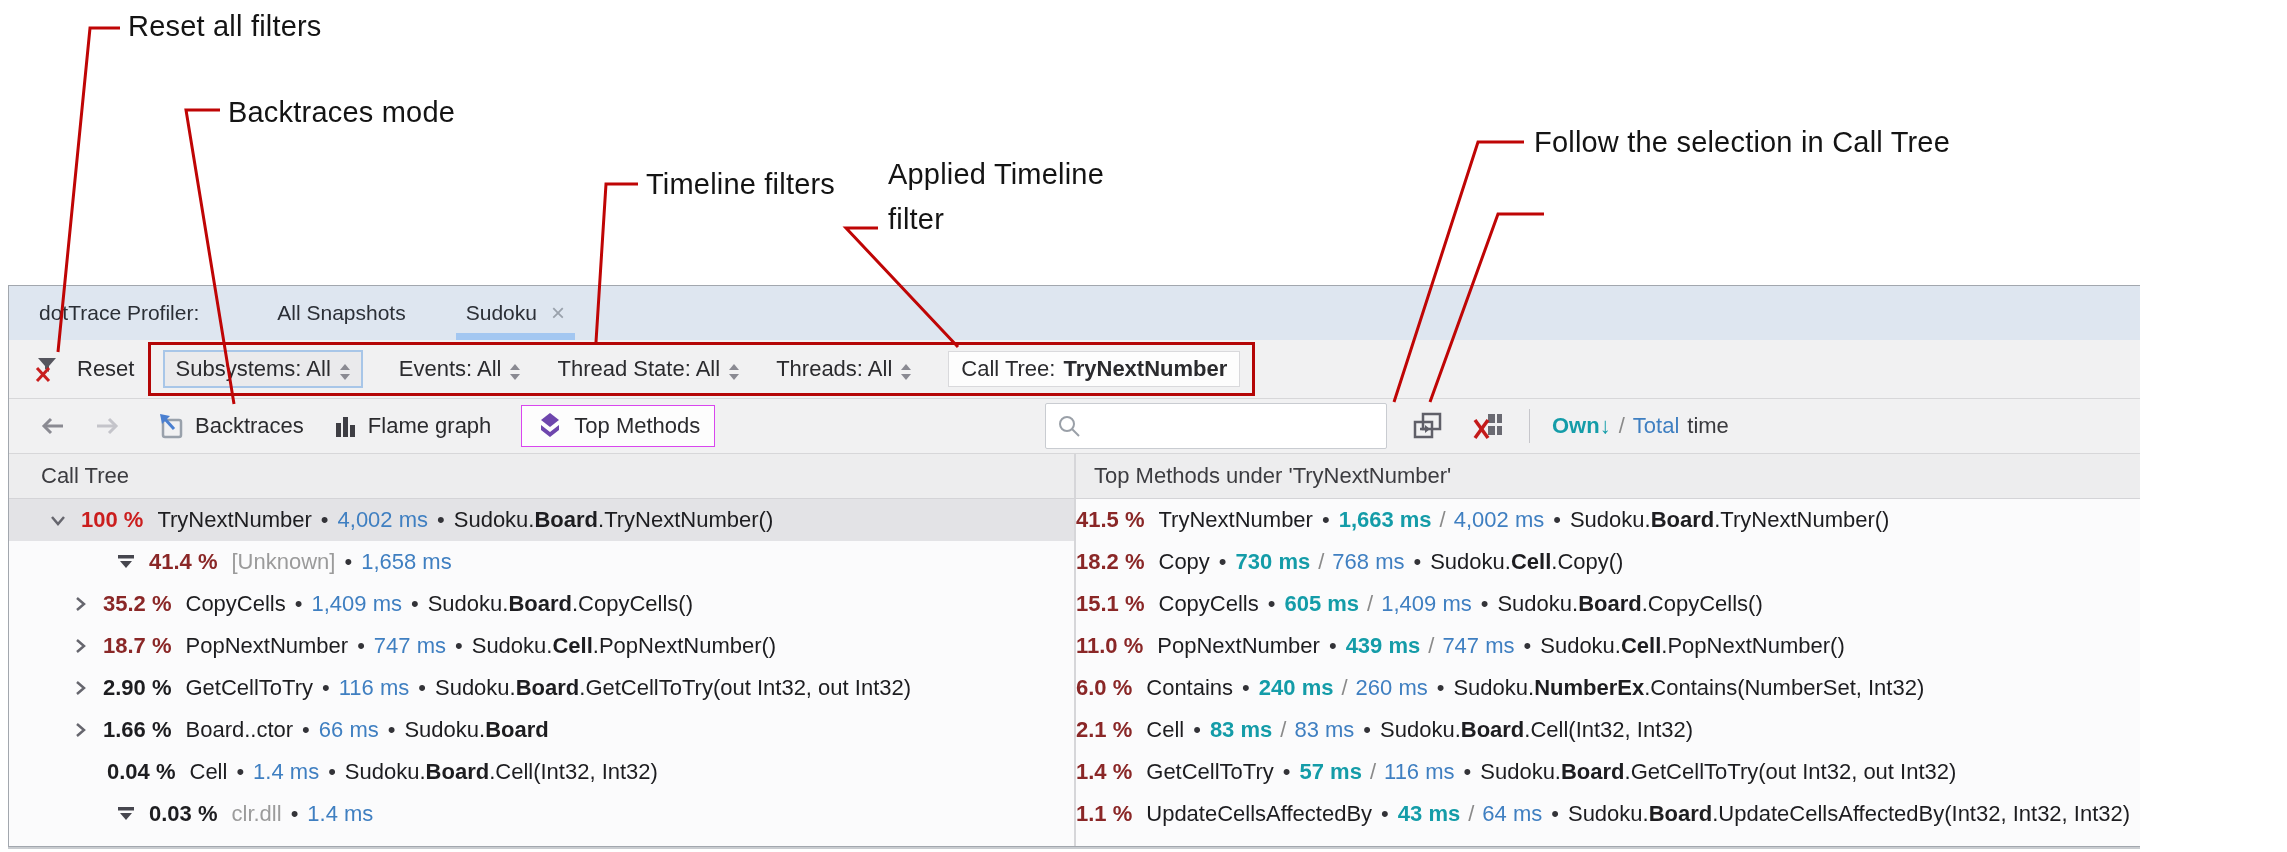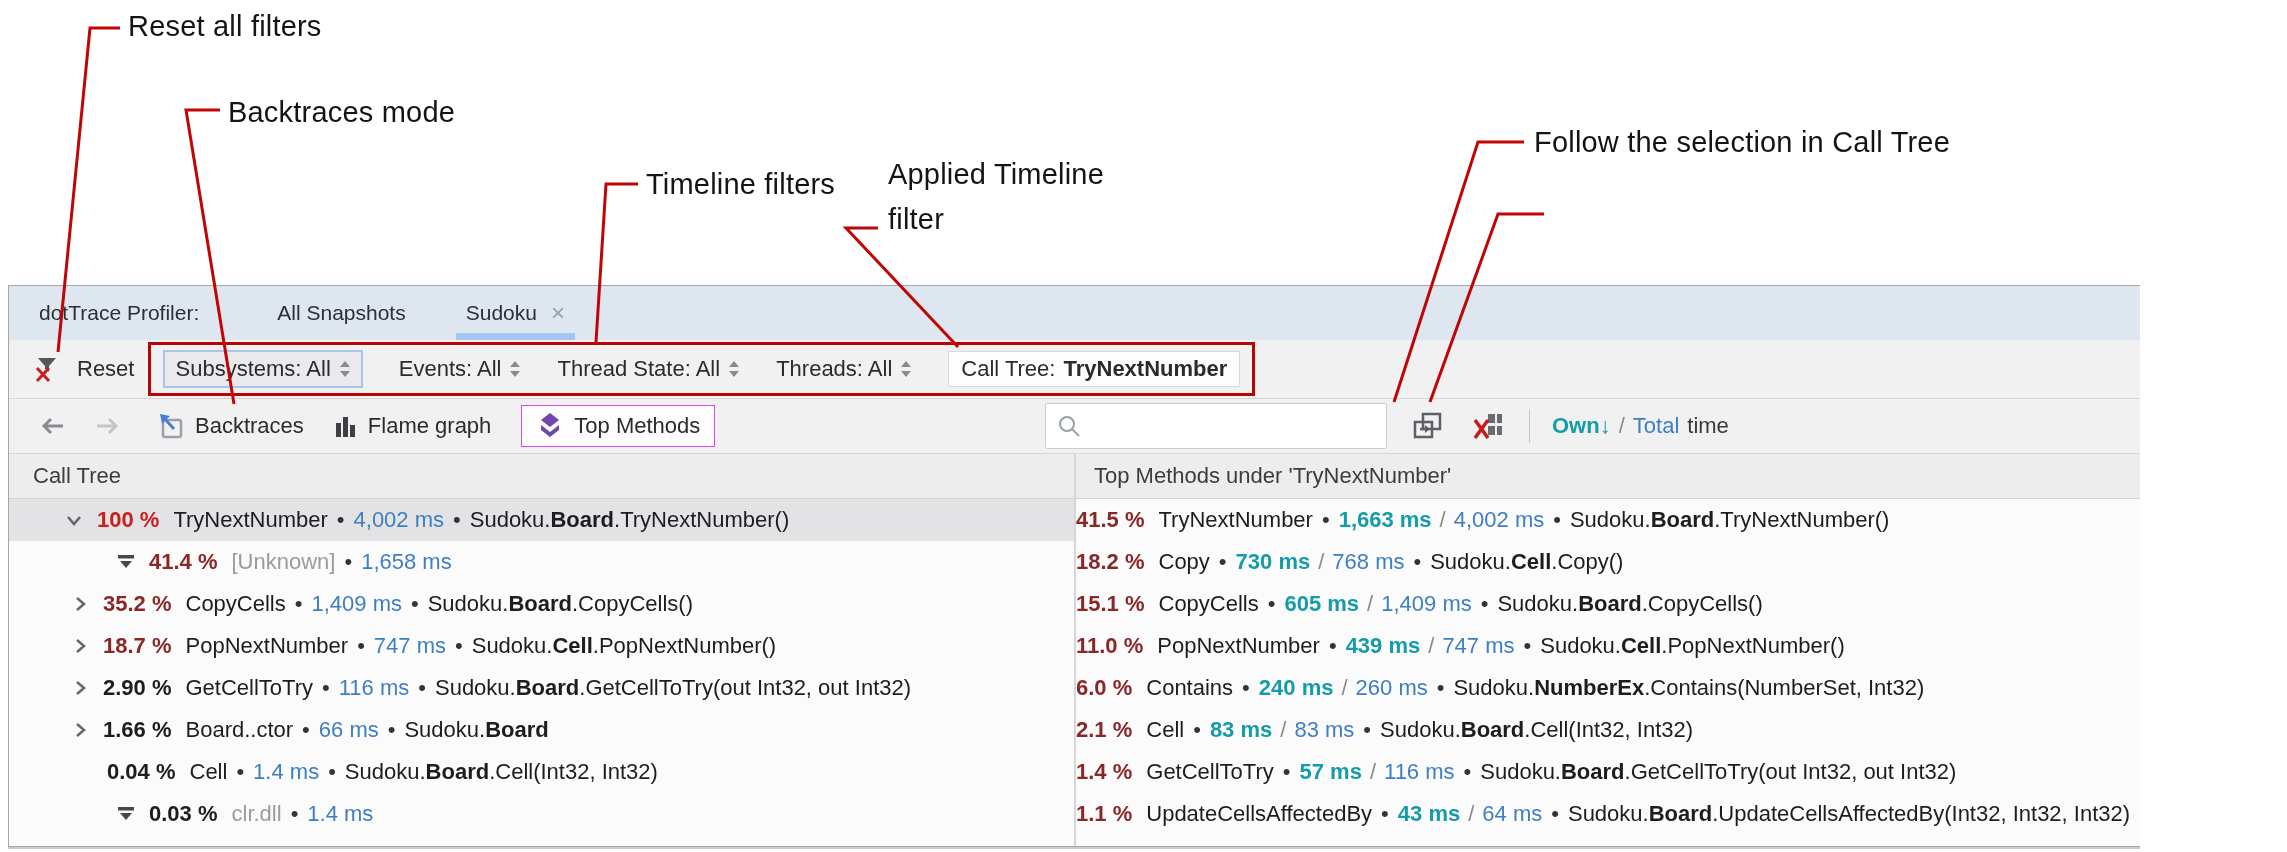--- a/index.html
+++ b/index.html
@@ -31,21 +31,21 @@
   .tab.active::after{content:"";position:absolute;left:0;right:0;bottom:0;height:7px;background:#a3c7f1;}
   .tb-right{margin-left:auto;display:flex;align-items:center;gap:36px;margin-right:38px;}
   .minimize-bar{width:30px;height:4px;background:#5c6066;}
 
   
   .filterbar{height:58px;flex:none;background:#f1f1f2;border-bottom:1px solid #d7d7d9;
              display:flex;align-items:center;padding-left:24px;font-size:22px;color:#2b2b2e;}
   .reset-btn{display:flex;align-items:center;gap:16px;}
   .filter-group{margin-left:14px;border:3px solid #b40606;display:flex;align-items:center;
                 gap:36px;padding:4px 12px;height:40px;}
-  .chip{display:flex;align-items:center;gap:8px;}
+  .chip{display:flex;align-items:flex-end;gap:8px;}
   .chip-subsystems{border:2px solid #a8c6e8;background:#eaeaec;padding:4px 10px;}
   .chip-calltree{background:#fdfdfd;border:1px solid #d9d9dc;padding:4px 12px;}
   .chip-calltree b{font-weight:bold;}
 
   
   .toolbar{height:54px;flex:none;background:#f1f1f2;border-bottom:1px solid #d7d7d9;
            position:relative;display:flex;align-items:center;padding-left:24px;
            font-size:22px;color:#2b2b2e;}
   .nav-arrows{display:flex;align-items:center;gap:18px;}
   .tool-btn{display:flex;align-items:center;gap:10px;margin-left:30px;}
@@ -58,34 +58,34 @@
   .v-divider{width:1px;height:34px;background:#c6c6cb;}
   .sort-label{font-size:22px;white-space:pre;}
   .sort-own{color:#149ca8;font-weight:bold;}
   .sort-slash{color:#8a8a8a;margin:0 8px;}
   .sort-total{color:#3f7fc1;}
   .sort-suffix{color:#3a3a3e;margin-left:8px;}
 
   
   .headers{height:44px;flex:none;background:#ededee;border-bottom:1px solid #d4d4d7;
            display:flex;font-size:22px;color:#3c3c40;}
-  .hdr-left{width:1067px;flex:none;display:flex;align-items:center;padding-left:24px;
+  .hdr-left{width:1067px;flex:none;display:flex;align-items:center;padding-left:32px;
             border-right:2px solid #d6d6d9;box-sizing:border-box;}
   .hdr-right{flex:1;display:flex;align-items:center;padding-left:18px;}
 
   
   .body{flex:1;display:flex;overflow:hidden;}
   .panel-left{width:1067px;flex:none;border-right:2px solid #d6d6d9;box-sizing:border-box;background:#fbfbfc;}
   .panel-right{flex:1;position:relative;background:#fbfbfc;}
   .scrollbar{position:absolute;right:1px;top:0;bottom:0;width:24px;background:#f4f4f6;}
   .scroll-thumb{position:absolute;left:2px;right:2px;top:0;height:100px;background:#d6d6dc;}
 
   .trow{height:42px;display:flex;align-items:center;font-size:22px;white-space:pre;}
   .trow.sel{background:#e3e3e6;}
-  .i0{padding-left:54px;}
+  .i0{padding-left:38px;}
   .i1{padding-left:60px;}
   .i2{padding-left:98px;}
   .i3{padding-left:106px;}
   .ir{padding-left:0;}
   .ricon{display:inline-flex;align-items:center;width:34px;flex:none;}
   .ricon.empty{width:0;}
 
   .sg-red{color:#cb1e1e;font-weight:bold;margin-right:14px;}
   .sg-mar{color:#8a2727;font-weight:bold;margin-right:14px;}
   .sg-blk{color:#1d1d20;font-weight:bold;margin-right:14px;}

